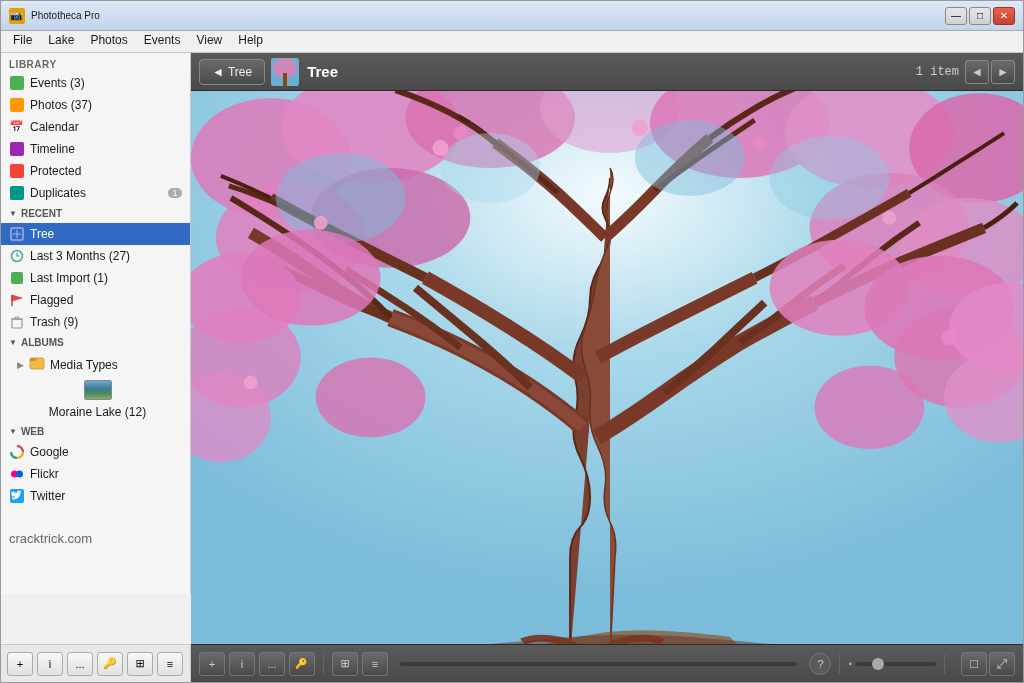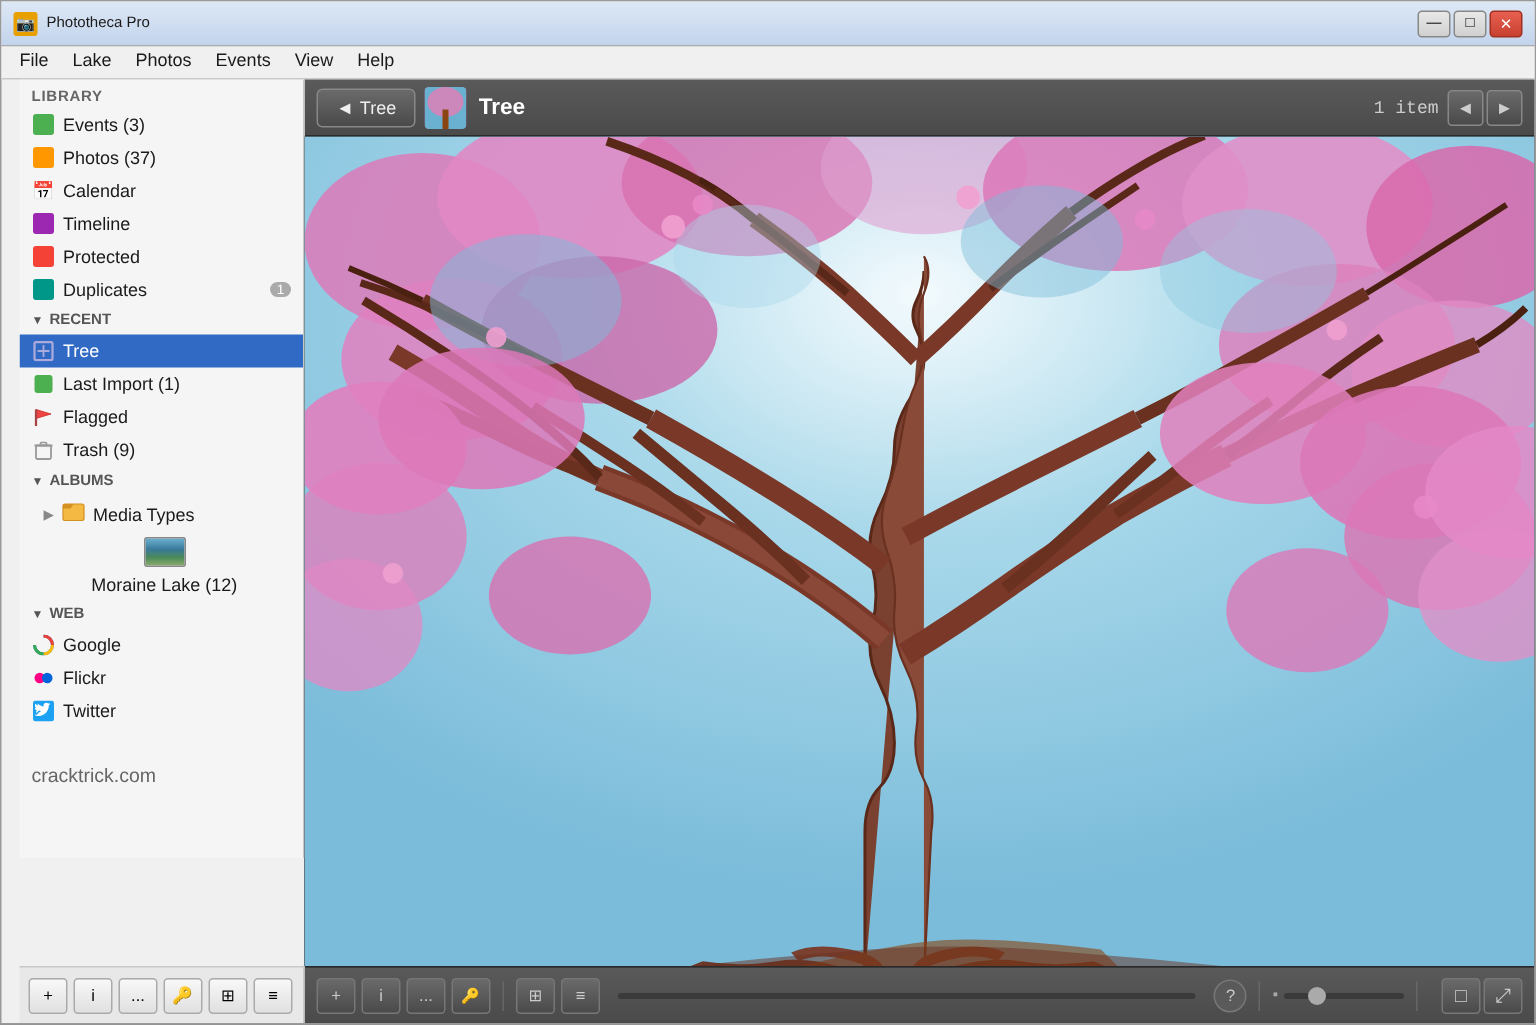--- a/index.html
+++ b/index.html
@@ -76,21 +76,21 @@
     .view-btn { width: 26px; height: 24px; background: linear-gradient(to bottom, #6a6a6a, #4a4a4a); border: 1px solid #777; border-radius: 3px; color: #ccc; display: flex; align-items: center; justify-content: center; cursor: pointer; font-size: 13px; }
 
     
     .icon-sq { width: 14px; height: 14px; border-radius: 2px; display: inline-block; }
     .sq-green { background: #4CAF50; }
     .sq-orange { background: #FF9800; }
     .sq-purple { background: #9C27B0; }
     .sq-red { background: #f44336; }
     .sq-teal { background: #009688; }
 
-    .sidebar-wrap { position: relative; flex-shrink: 0; margin-left: 12px; }
+    .sidebar-wrap { position: relative; flex-shrink: 0; }
   </style>
 </head>
 <body>
 
 <div class="window">
 
   <div class="title-bar">
     <div class="title-bar-icon">📷</div>
     <span class="title-text">Phototheca Pro</span>
     <div class="win-controls">
@@ -161,20 +161,29 @@
 
         <div class="sidebar-item active">
           <div class="item-icon">
             <svg width="14" height="14" viewBox="0 0 14 14">
                 <rect x="1" y="1" width="12" height="12" rx="1" fill="none" stroke="#aad" stroke-width="1.5"></rect>
                 <line x1="3" y1="7" x2="11" y2="7" stroke="#aad" stroke-width="1.2"></line>
                 <line x1="7" y1="3" x2="7" y2="11" stroke="#aad" stroke-width="1.2"></line>
               </svg>
           </div>
           <span class="item-label">Tree</span>
+        </div>
+        <div class="sidebar-item">
+          <div class="item-icon">
+            <svg width="14" height="14" viewBox="0 0 14 14">
+                <circle cx="7" cy="7" r="5.5" fill="none" stroke="#4a9" stroke-width="1.5"></circle>
+                <polyline points="7,3.5 7,7 9.5,7" stroke="#4a9" stroke-width="1.2" fill="none"></polyline>
+              </svg>
+          </div>
+          <span class="item-label">Last 3 Months (27)</span>
         </div>
         <div class="sidebar-item">
           <div class="item-icon">
               <span class="icon-sq sq-green" style="width:12px;height:12px;"></span>
             </div>
           <span class="item-label">Last Import (1)</span>
         </div>
         <div class="sidebar-item">
           <div class="item-icon">
             <svg width="14" height="14" viewBox="0 0 14 14">

